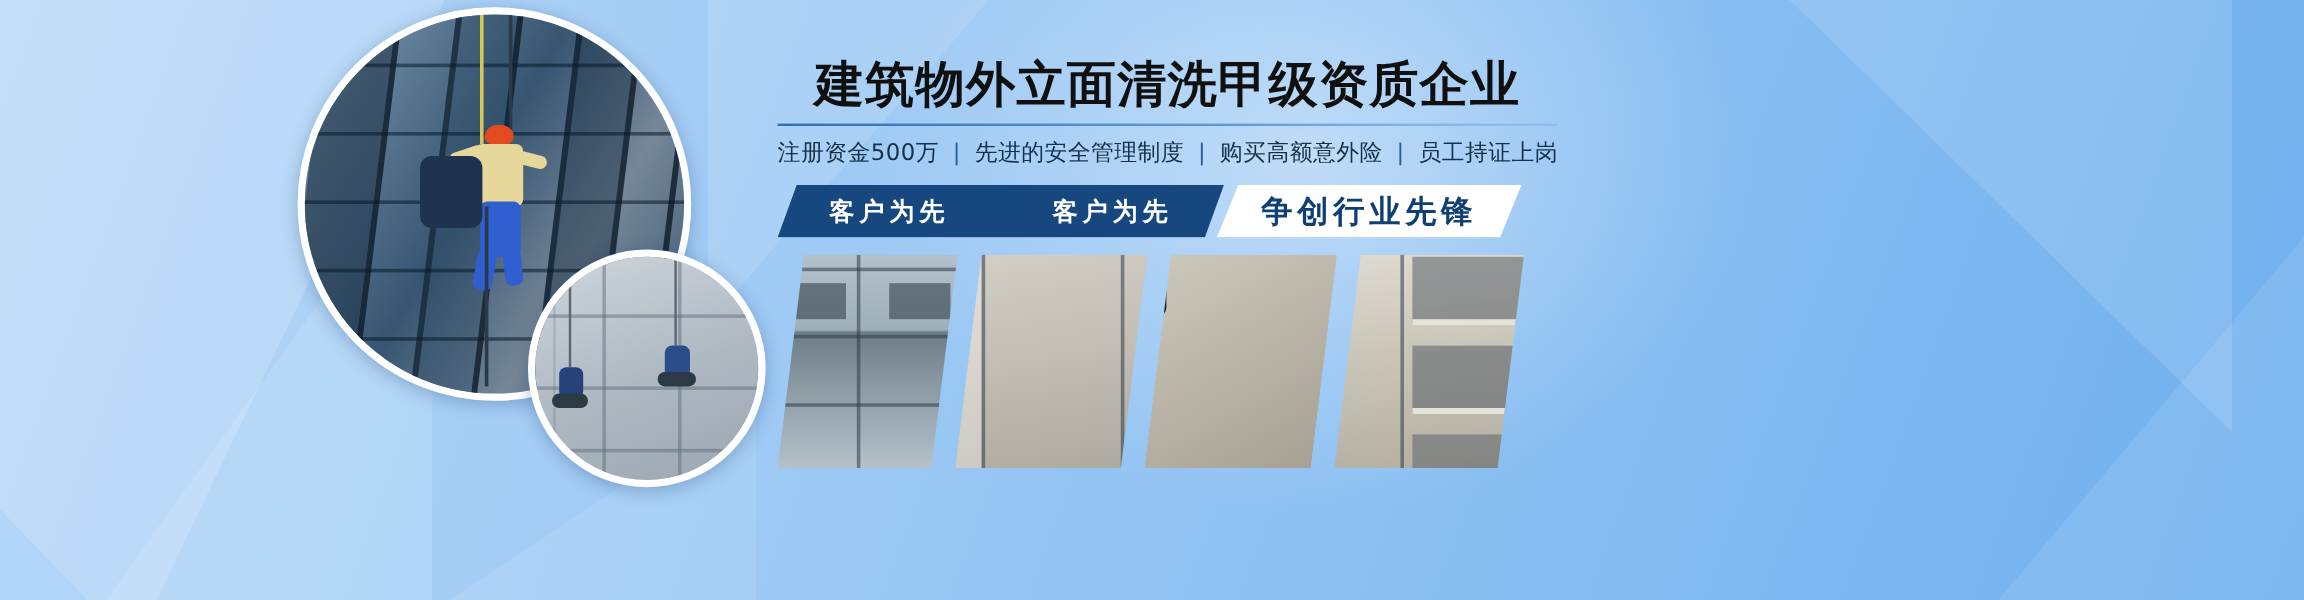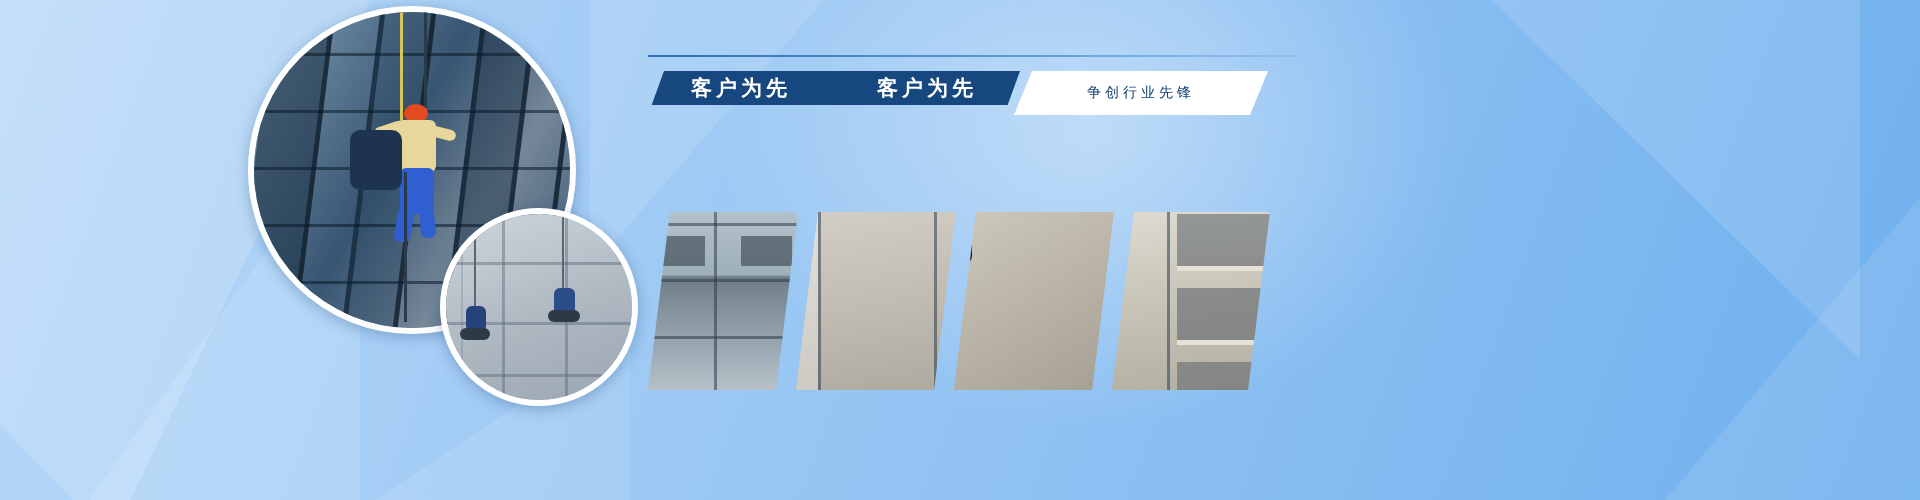--- a/index.html
+++ b/index.html
@@ -83,34 +83,34 @@
     margin:9px 0 9px 0;}
   .subline{
     font-size:19px;line-height:26px;color:#14304a;font-weight:normal;
     letter-spacing:.4px;white-space:nowrap;text-align:center;
     font-family:"DejaVu Sans","Liberation Sans",sans-serif;
   }
   .subline .sep{color:#2a5e94;padding:0 5px;}
 
   .sloganbar{position:relative;margin-top:14px;height:44px;width:620px;}
   .sl-dark{
-    position:absolute;left:0;top:0;height:34px;width:372px;
+    position:absolute;left:0;top:0;height:44px;width:372px;
     background:#16477f;
     clip-path:polygon(16px 0,372px 0,356px 44px,0 44px);
     display:flex;align-items:center;justify-content:space-around;
   }
   .sl-light{
     position:absolute;left:366px;top:0;height:44px;width:254px;
     background:#ffffff;
     clip-path:polygon(18px 0,254px 0,236px 44px,0 44px);
     display:flex;align-items:center;justify-content:center;
   }
   .sl-dark span{color:#ffffff;font-size:21px;letter-spacing:4px;font-weight:bold;
     font-family:"DejaVu Sans","Liberation Sans",sans-serif;}
-  .sl-light span{color:#0f3f73;font-size:14px;letter-spacing:4px;font-weight:normal;
+  .sl-light span{color:#0f3f73;font-size:26px;letter-spacing:4px;font-weight:bold;
     font-family:"DejaVu Sans","Liberation Sans",sans-serif;}
 </style>
 </head>
 <body>
 
 <div class="banner">
 
   <div class="bg-deco">
     <div class="tri t1"></div>
     <div class="tri t2"></div>
@@ -175,23 +175,33 @@
       <div>
         <div class="seam" style="left:116px;top:0;width:2px;height:74px;background:#5a6773;"></div>
         <div class="limb" style="left:108px;top:74px;width:21px;height:27px;background:#2b4d8a;"></div>
         <div class="limb" style="left:102px;top:96px;width:32px;height:12px;background:#2c3a46;"></div>
       </div>
     </div>
   </div>
 
   <div class="textwrap">
 
+    <div class="headline">建筑物外立面清洗甲级资质企业</div>
 
     <div class="rule"></div>
 
+    <div class="subline">
+      <span>注册资金500万</span>
+      <span class="sep">|</span>
+      <span>先进的安全管理制度</span>
+      <span class="sep">|</span>
+      <span>购买高额意外险</span>
+      <span class="sep">|</span>
+      <span>员工持证上岗</span>
+    </div>
 
     <div class="sloganbar">
       <div class="sl-dark">
         <span>客户为先</span>
         <span>客户为先</span>
       </div>
       <div class="sl-light">
         <span>争创行业先锋</span>
       </div>
     </div>

